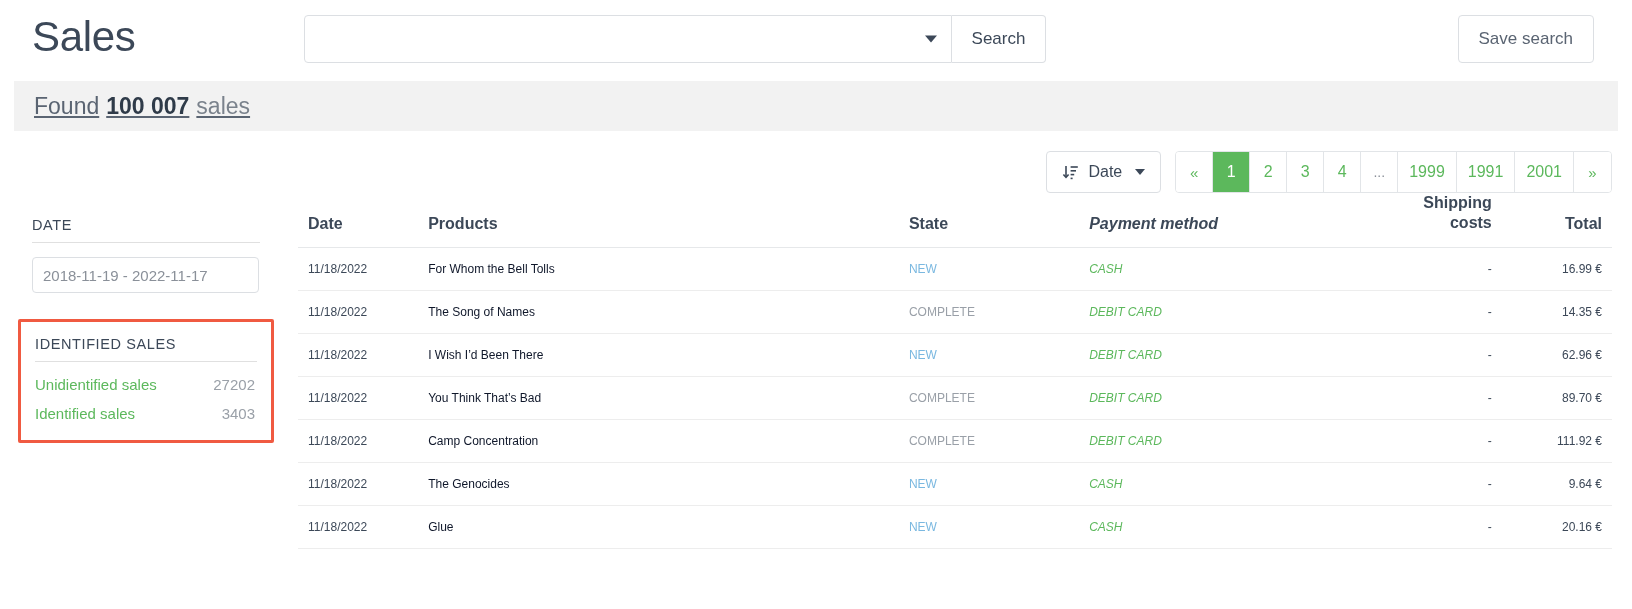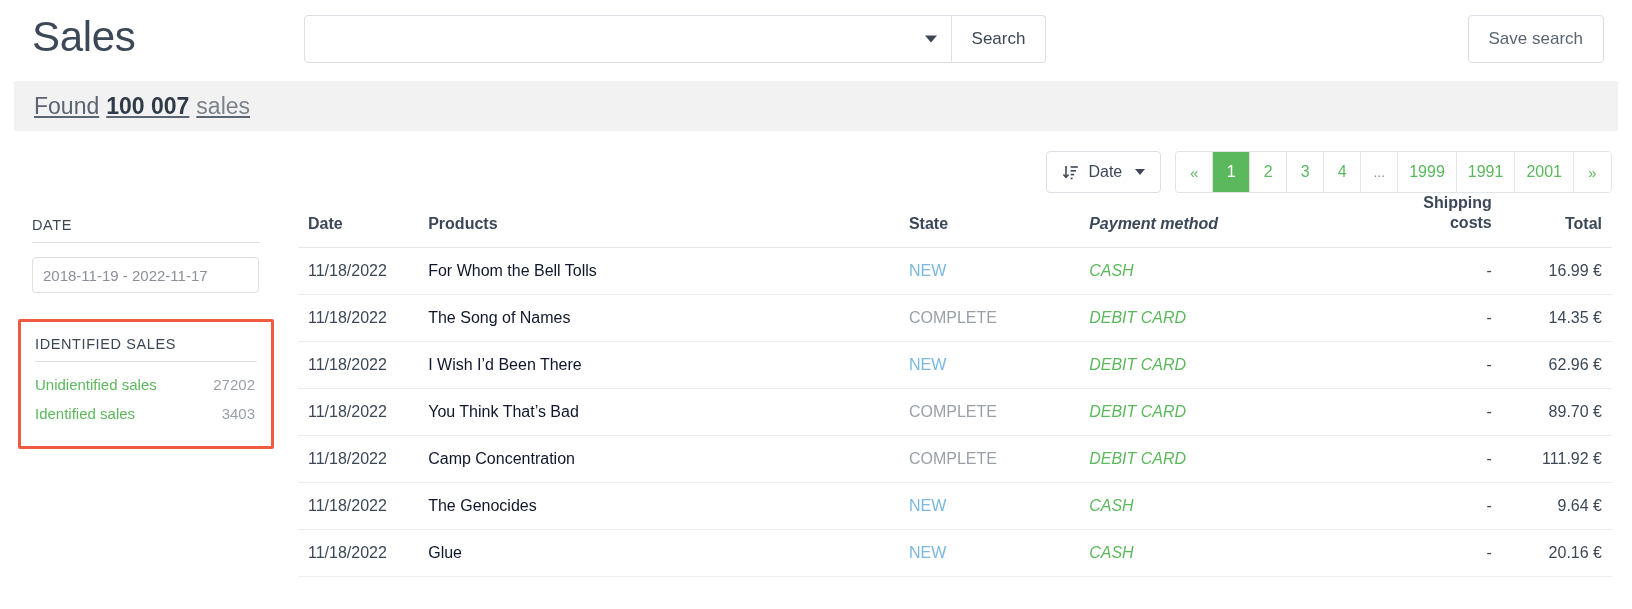--- a/index.html
+++ b/index.html
@@ -74,21 +74,21 @@
     border-radius: 0 4px 4px 0;
     background: #fff;
     font-family: inherit;
     font-size: 17px;
     color: #3c4858;
     cursor: pointer;
     white-space: nowrap;
   }
   .save-search-btn {
     position: absolute;
-    right: 28px;
+    right: 38px;
     top: 15px;
     height: 48px;
     padding: 0 20px;
     border: 1px solid #dcdfe3;
     border-radius: 4px;
     background: #fff;
     font-family: inherit;
     font-size: 17px;
     color: #5a6472;
     cursor: pointer;
@@ -215,21 +215,21 @@
     align-items: baseline;
     font-size: 15px;
     margin-bottom: 12px;
     padding-right: 2px;
   }
   .facet-row .label { color: #5cb85c; cursor: pointer; }
   .facet-row .count { color: #9aa0a8; }
   .facet.highlight {
     border: 3px solid #f05a41;
     border-radius: 2px;
-    padding: 14px 14px 12px 14px;
+    padding: 14px 14px 6px 14px;
     margin-left: -14px;
     margin-right: -14px;
     margin-top: 16px;
     margin-bottom: 22px;
   }
   .facet.highlight .facet-rule { margin-bottom: 14px; }
 
   
   .table-area {
     flex: 1 1 auto;
@@ -243,21 +243,21 @@
   }
   table.sales th {
     font-size: 16px;
     font-weight: 700;
     color: #3c4858;
     padding: 0 0 14px 0;
     vertical-align: bottom;
     border-bottom: 1px solid #e6e8ea;
   }
   table.sales td {
-    font-size: 16px;
+    font-size: 12px;
     padding: 14px 0;
     border-bottom: 1px solid #ededed;
     color: #3c4858;
     white-space: nowrap;
     overflow: hidden;
     text-overflow: ellipsis;
   }
   .col-date   { width: 130px; text-align: left; padding-left: 10px !important; }
   .col-prod   { width: 480px; text-align: left; }
   .col-state  { width: 180px; text-align: left; }

